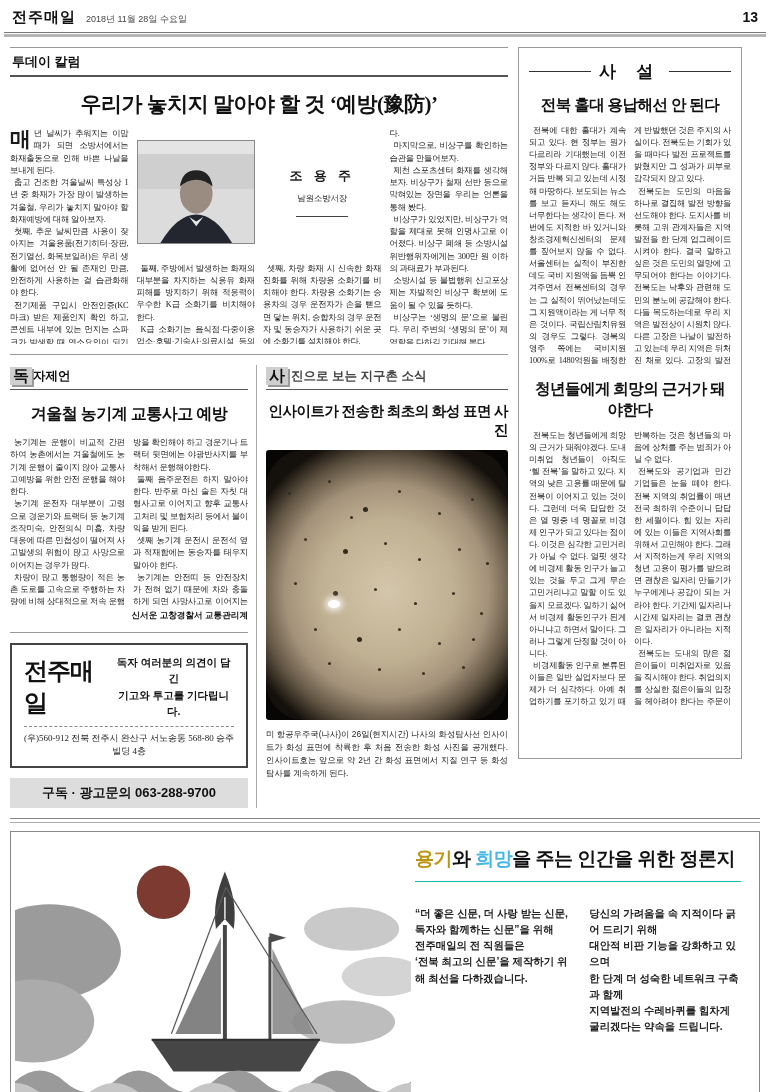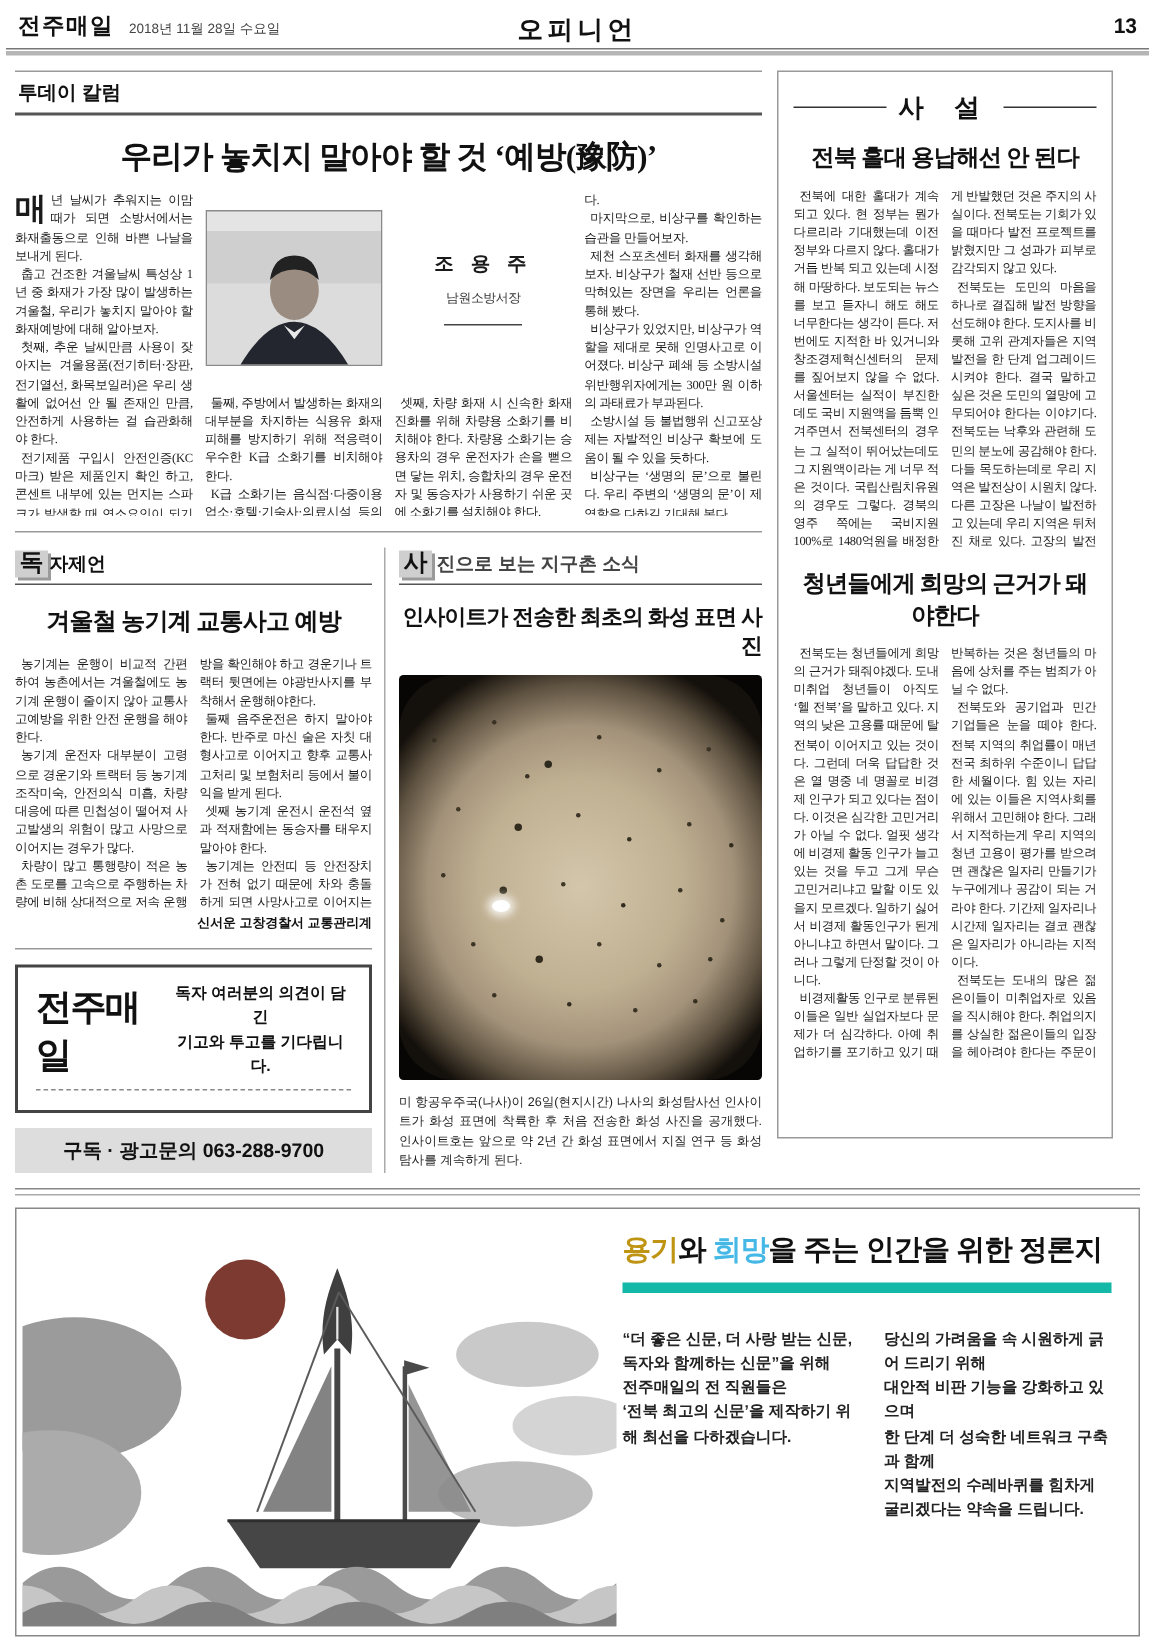--- a/index.html
+++ b/index.html
@@ -97,34 +97,33 @@
   .ed-body .ncol{font-size:8.3px;}
 
   .botsep1{height:1px;background:#888;margin-top:10px;}
   .botsep2{height:1px;background:#aaa;margin-top:3px;}
 
   
   .ad-box{margin-top:8px;border:1px solid #888;height:286px;display:flex;padding:4px;}
   .illu{width:396px;position:relative;}
   .illu svg{width:100%;height:100%;}
   .ad-right{flex:1;padding:10px 14px 8px 4px;display:flex;flex-direction:column;}
-  .ad-headline{font-size:19px;font-weight:bold;letter-spacing:-0.5px;border-bottom:7px solid #14b8a6;
+  .ad-headline{font-size:19px;font-weight:bold;letter-spacing:-0.5px;border-bottom:1px solid #14b8a6;
                padding-bottom:9px;}
   .ad-paras{margin-top:24px;display:flex;flex-direction:row;gap:13px;font-weight:bold;}
   .ad-paras p{margin:0;font-size:10.4px;line-height:1.55;white-space:pre-line;color:#222;}
 </style>
 </head>
 <body>
 
 <div class="page">
 
   <div class="hdr">
     <span class="hdr-logo">전주매일</span>
     <span class="hdr-date">2018년 11월 28일 수요일</span>
-    <span class="hdr-section">오피니언</span>
     <span class="hdr-page">13</span>
   </div>
   <div class="rule-thin"></div>
   <div class="rule-thick"></div>
 
   <div class="main">
     <div class="content-row">
       <div class="left-col">
 
         <section class="today">
@@ -196,20 +195,21 @@
 
             <div class="hdiv"></div>
 
             <div class="contact-box">
               <div class="cb-top">
                 <span class="cb-logo">전주매일</span>
                 <span class="cb-msg" style="white-space:pre-line;">독자 여러분의 의견이 담긴
 기고와 투고를 기다립니다.</span>
               </div>
               <div class="cb-dash"></div>
+              <div class="cb-addr">(우)560-912 전북 전주시 완산구 서노송동 568-80 승주빌딩 4층</div>
             </div>
             <div class="sub-bar">구독 · 광고문의 063-288-9700</div>
           </div>
 
           <div class="sub-right">
             <section>
               <div class="kicker2">
                 <span class="bigchar">사</span>
                 <span class="rest">진으로 보는 지구촌 소식</span>
               </div>
@@ -287,21 +287,21 @@
         </svg>
       </div>
       <div class="ad-right">
         <div class="ad-headline">
           <span style="color: rgb(191, 148, 18);">용기</span><span>와 </span><span style="color: rgb(69, 184, 230);">희망</span><span>을 주는 인간을 위한 정론지</span>
         </div>
         <div class="ad-paras">
           <p>“더 좋은 신문, 더 사랑 받는 신문, 독자와 함께하는 신문”을 위해
 전주매일의 전 직원들은
 ‘전북 최고의 신문’을 제작하기 위해 최선을 다하겠습니다.</p>
-          <p>당신의 가려움을 속 시원하게 긁어 드리기 위해
+          <p>당신의 가려움을 속 지적이다 긁어 드리기 위해
 대안적 비판 기능을 강화하고 있으며
 한 단계 더 성숙한 네트워크 구축과 함께
 지역발전의 수레바퀴를 힘차게 굴리겠다는 약속을 드립니다.</p>
         </div>
 
       </div>
     </section>
   </div>
 </div>
 

